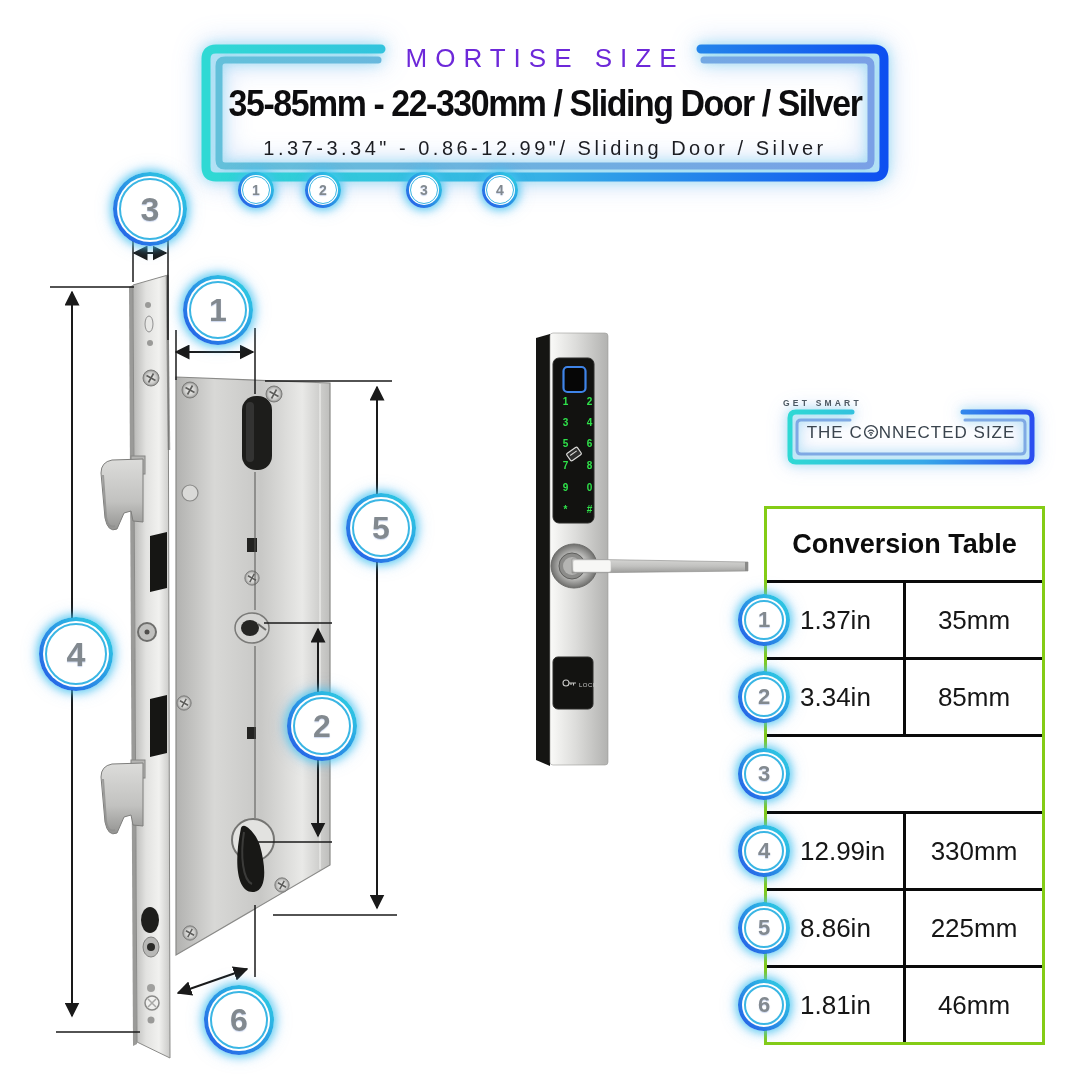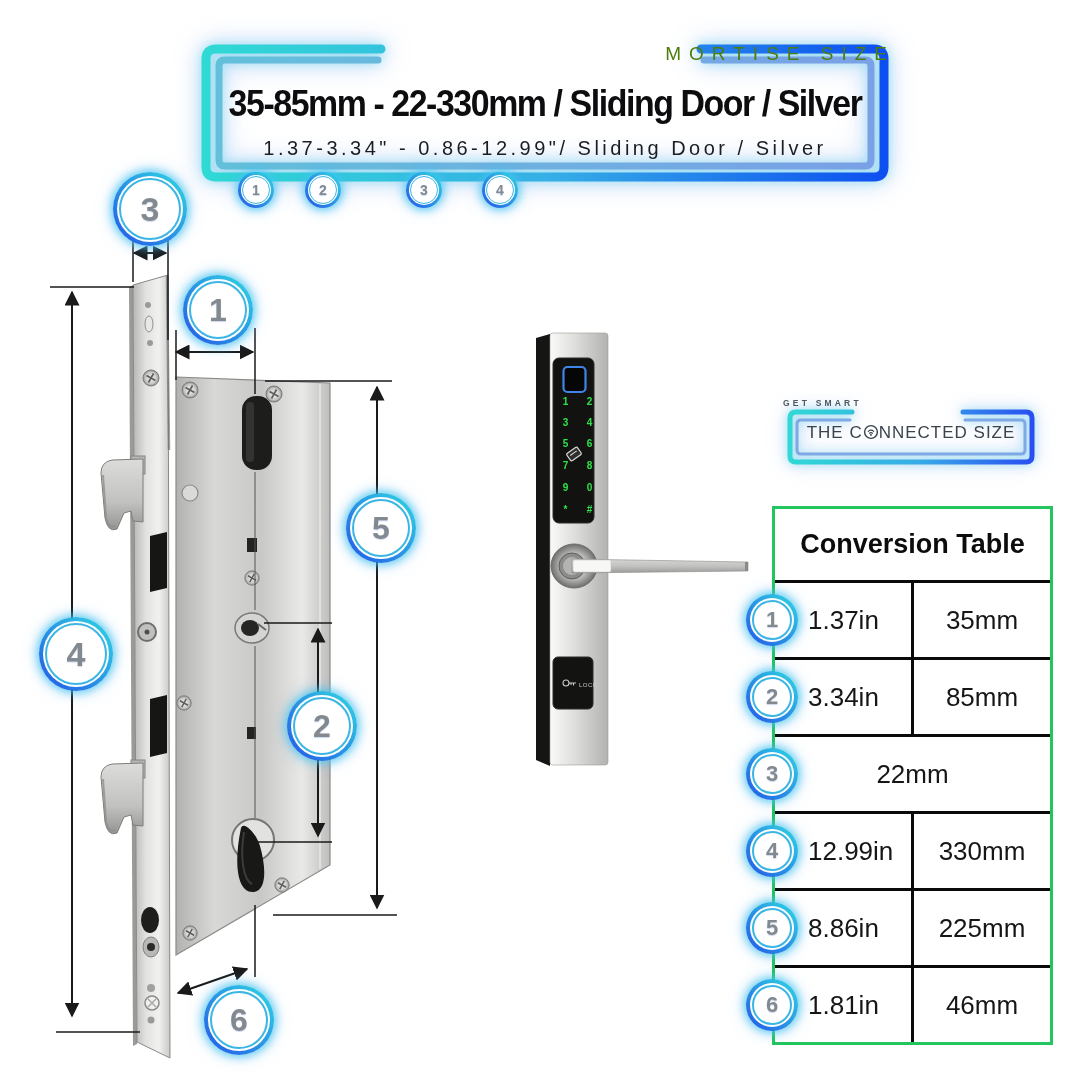--- a/index.html
+++ b/index.html
@@ -2,22 +2,22 @@
 <html><head>
 <meta charset="utf-8">
 <style>
   html,body{margin:0;padding:0;background:#fff;}
   .canvas{position:relative;width:1080px;height:1080px;background:#ffffff;overflow:hidden;
           font-family:"Liberation Sans","DejaVu Sans",sans-serif;color:#15161a;}
 
   
   .hwrap{position:absolute;left:195px;top:30px;width:700px;height:180px;}
   .hframe{position:absolute;left:0;top:0;filter:drop-shadow(0 0 6px rgba(90,210,230,.55)) drop-shadow(0 0 13px rgba(60,130,240,.32));}
-  .eyebrow{position:absolute;left:0;top:13px;width:100%;text-align:right;
-           font-size:19px;letter-spacing:8px;font-weight:500;color:#4d7c0f;}
+  .eyebrow{position:absolute;left:0;top:13px;width:100%;text-align:center;
+           font-size:26px;letter-spacing:8px;font-weight:500;color:#6d28d9;}
   .ptitle{position:absolute;left:0;top:53px;width:100%;text-align:center;font-weight:700;
           font-size:36px;letter-spacing:-1.5px;transform:scaleX(.94);color:#0d0d0f;}
   .psub{position:absolute;left:0;top:107px;width:100%;text-align:center;
         font-size:20px;letter-spacing:3.5px;color:#1c1d22;}
 
   
   .ring{position:absolute;border-radius:50%;
         background:linear-gradient(#fff,#fff) padding-box,linear-gradient(45deg,#2456e8,#2fd9e2) border-box;
         border:4px solid transparent;
         box-shadow:0 0 9px 2px rgba(70,200,240,.80),0 0 18px rgba(70,160,240,.35);
@@ -41,21 +41,21 @@
   .logo{position:absolute;left:783px;top:393px;width:256px;height:84px;}
   .lframe{position:absolute;left:0;top:0;filter:drop-shadow(0 0 4px rgba(90,210,230,.5)) drop-shadow(0 0 9px rgba(60,130,240,.3));}
   .tagline{position:absolute;left:0;top:5px;width:100%;
            font-size:8.5px;letter-spacing:3.2px;font-weight:600;color:#4c5862;}
   .bname{position:absolute;left:0;top:30px;width:100%;text-align:center;
          font-size:17px;letter-spacing:1px;color:#3a444e;font-weight:500;white-space:nowrap;}
   .oicon{display:inline-block;width:16px;height:16px;vertical-align:-2px;}
 
   
   .ctable{position:absolute;left:764px;top:506px;width:281px;background:#fff;
-          border:3px solid #22c55e;box-sizing:border-box;margin-left:8px;}
+          border:3px solid #84cc16;box-sizing:border-box;}
   .ttitle{height:71px;display:flex;align-items:center;justify-content:center;
           font-weight:700;font-size:27px;color:#0c0c0c;border-bottom:3px solid #0a0a0a;}
   .trow{position:relative;display:flex;height:74px;border-bottom:3px solid #0a0a0a;}
   .trow:last-child{border-bottom:none;}
   .tcell{display:flex;align-items:center;font-size:26px;color:#161616;}
   .tin{width:139px;border-right:3px solid #0a0a0a;padding-left:33px;box-sizing:border-box;}
   .tmm{flex:1;justify-content:center;}
   .tbadge{position:absolute;left:-3px;top:50%;transform:translate(-50%,-50%);}
 </style>
 </head>
@@ -333,21 +333,20 @@
       <div class="ring tb tbadge">
           <span class="num">2</span>
         </div>
       <div class="tcell tin">3.34in</div>
       <div class="tcell tmm">85mm</div>
     </div>
     <div class="trow">
       <div class="ring tb tbadge">
           <span class="num">3</span>
         </div>
-      <div class="tcell tmm">22mm</div>
     </div>
     <div class="trow">
       <div class="ring tb tbadge">
           <span class="num">4</span>
         </div>
       <div class="tcell tin">12.99in</div>
       <div class="tcell tmm">330mm</div>
     </div>
     <div class="trow">
       <div class="ring tb tbadge">

